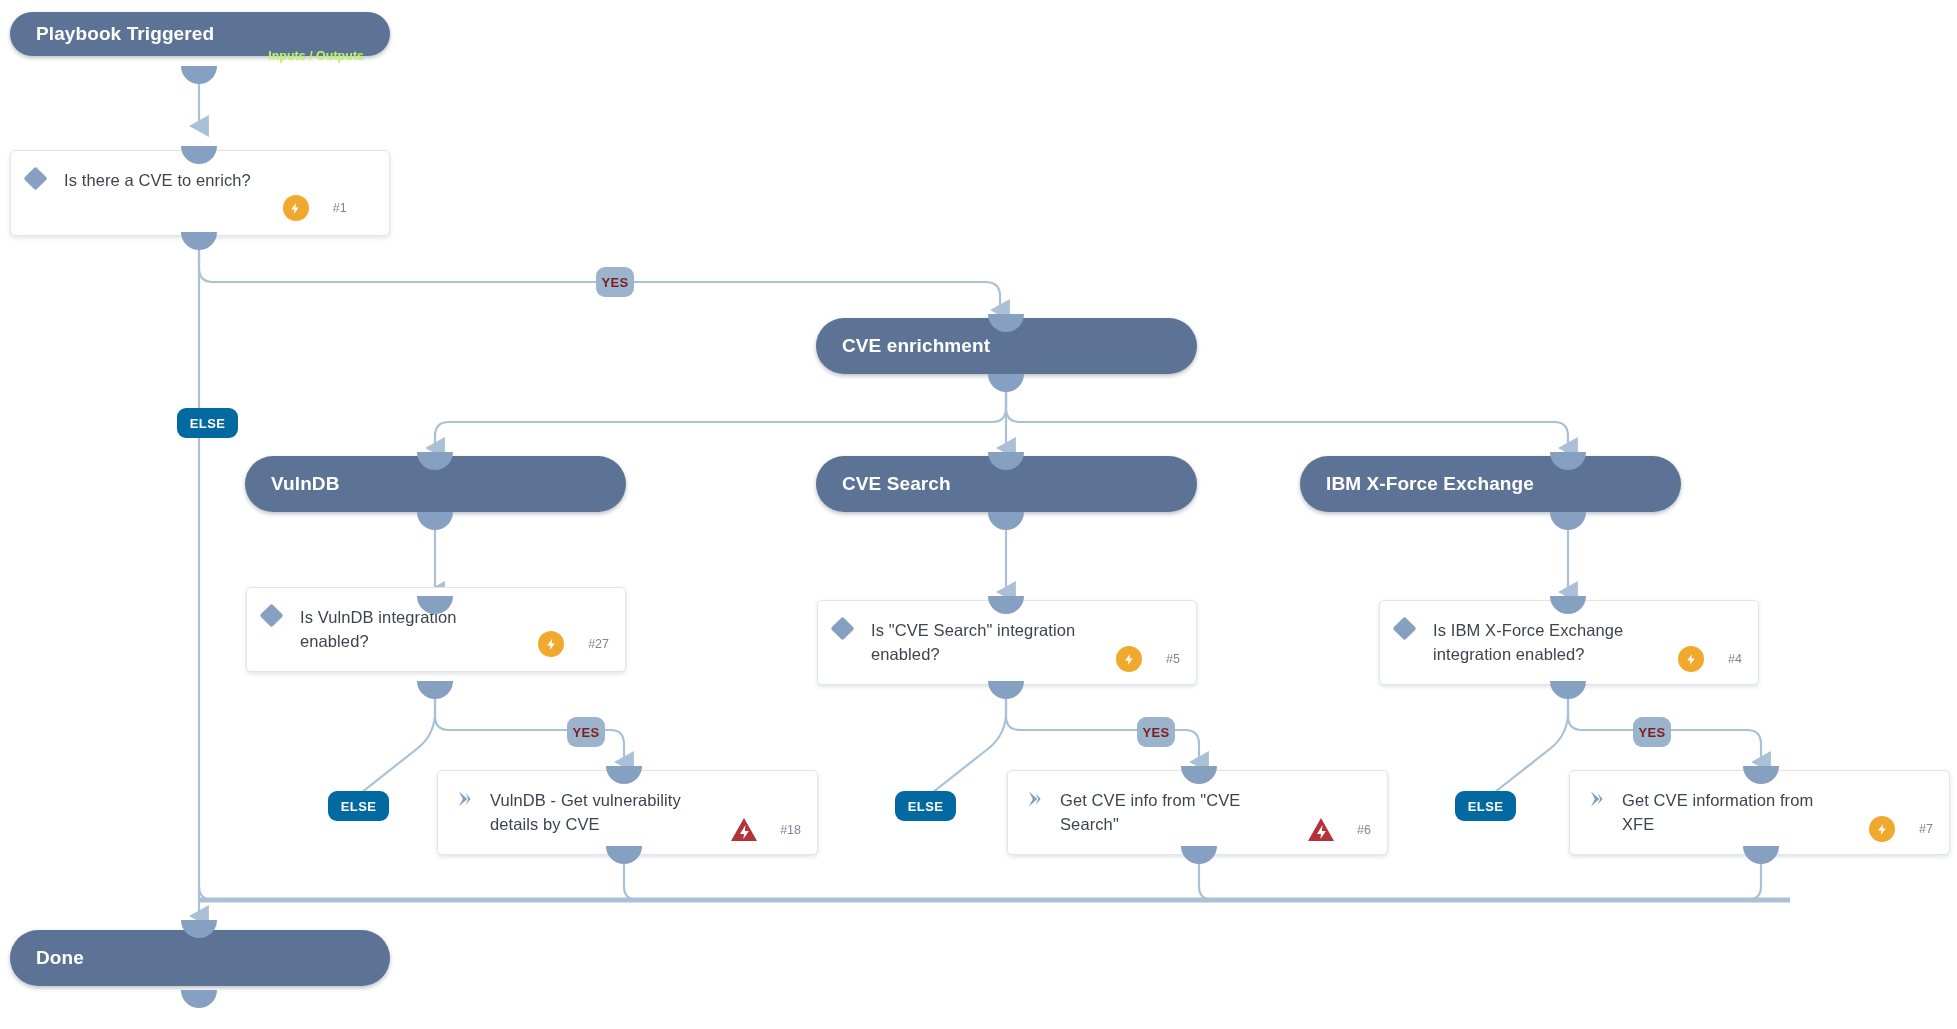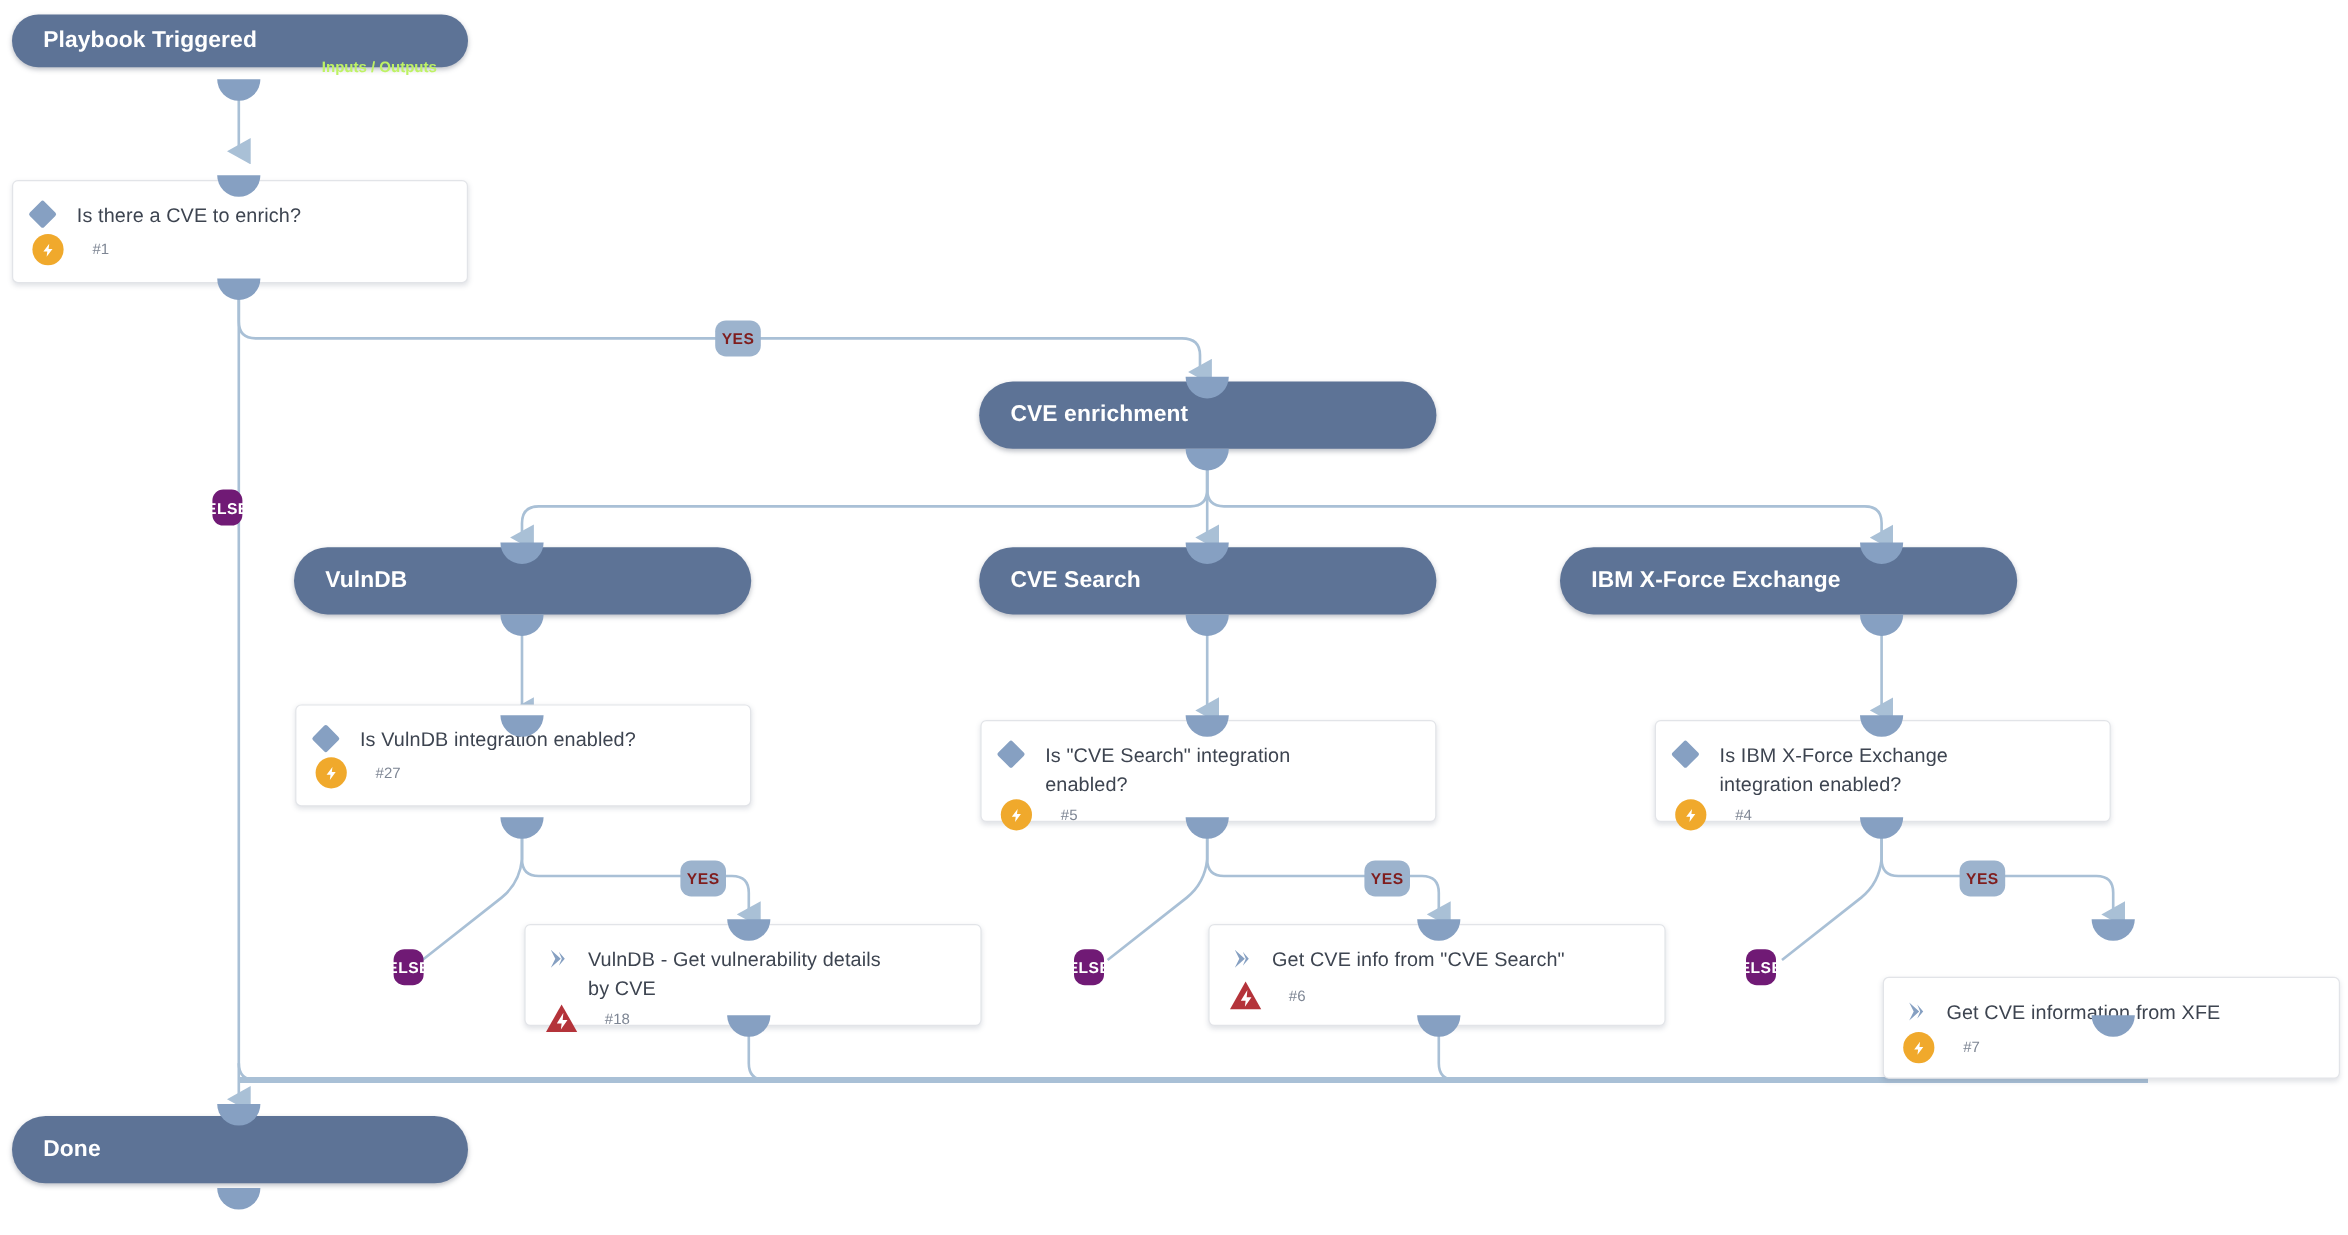--- a/index.html
+++ b/index.html
@@ -15,35 +15,35 @@
   .gnode .gsub{color:#bef264;font-size:12.5px;font-weight:bold;margin-left:auto;white-space:nowrap;margin-top:44px;}
 
   
   .card{position:absolute;background:#ffffff;border:1px solid #e2e4e8;border-radius:5px;
         box-shadow:0 2px 4px rgba(90,100,120,.18);box-sizing:border-box;z-index:5;}
   .card .ctop{display:flex;align-items:flex-start;padding:16px 16px 0 16px;}
   .card .ctext{font-size:16.5px;color:#3d4450;line-height:24px;margin-left:20px;
                padding-top:1px;letter-spacing:.1px;}
   .card .cbot{display:flex;align-items:center;padding:0 16px 14px 16px;margin-top:auto;}
   .card .cnum{font-size:12.5px;color:#7e8694;margin-left:24px;}
-  .cinner{display:flex;flex-direction:column;height:100%;}
+  .cinner{display:flex;flex-direction:row;height:100%;}
 
   
   .ic-diamond{width:17px;height:17px;background:#86a0c2;transform:rotate(45deg);
               flex:0 0 auto;margin-top:3px;border-radius:2px;}
   .ic-chevron{flex:0 0 auto;width:20px;height:20px;margin-top:2px;}
   .ic-bolt-circle{width:26px;height:26px;border-radius:50%;background:#f0a92c;
                   display:flex;align-items:center;justify-content:center;flex:0 0 auto;}
   .ic-bolt-tri{width:28px;height:25px;flex:0 0 auto;position:relative;}
 
   
   .lbl{position:absolute;display:flex;align-items:center;justify-content:center;
        font-size:13px;font-weight:bold;letter-spacing:.4px;z-index:8;box-sizing:border-box;}
   .lbl-yes{background:#9cb3cd;color:#7f1d1d;border-radius:9px;width:38px;height:30px;}
-  .lbl-else{background:#701a75;color:#ffffff;border-radius:9px;width:25px;height:30px;}
+  .lbl-else{background:#0369a1;color:#ffffff;border-radius:9px;width:61px;height:30px;}
 </style>
 </head>
 <body>
 
 <div id="canvas">
 
   <svg id="wires" viewBox="0 0 1957 1029" xmlns="http://www.w3.org/2000/svg">
     <defs>
       <marker id="arw" markerWidth="10" markerHeight="9" refX="5" refY="4.5" orient="auto">
         <path d="M0,0 L10,0 L5,9 Z" fill="#a9c0d6"></path>
@@ -264,21 +264,21 @@
           <svg width="28" height="25" viewBox="0 0 28 25">
             <path d="M14 1 L27 24 L1 24 Z" fill="#b4333a"></path>
             <path d="M15.5 8 L10 17 h4 l-.6 5 5.5-8 h-4 z" fill="#ffffff"></path>
           </svg>
         </span>
         <span class="cnum" style="margin-left:22px;">#6</span>
       </div>
     </div>
   </div>
 
-  <div class="card" style="left:1569px;top:770px;width:381px;height:85px;margin-top:44px;">
+  <div class="card" style="left:1569px;top:770px;width:381px;height:85px;">
     <div class="cinner">
       <div class="ctop">
         <span class="ic-chevron">
           <svg width="20" height="20" viewBox="0 0 24 24">
               <path d="M6 3 L16 12 L6 21 L10.5 12 Z" fill="#86a0c2"></path>
               <path d="M14 5 L20 12 L14 19 L17 12 Z" fill="#86a0c2"></path>
             </svg>
         </span>
         <span class="ctext" style="margin-left:16px;">Get CVE information from XFE</span>
       </div>

